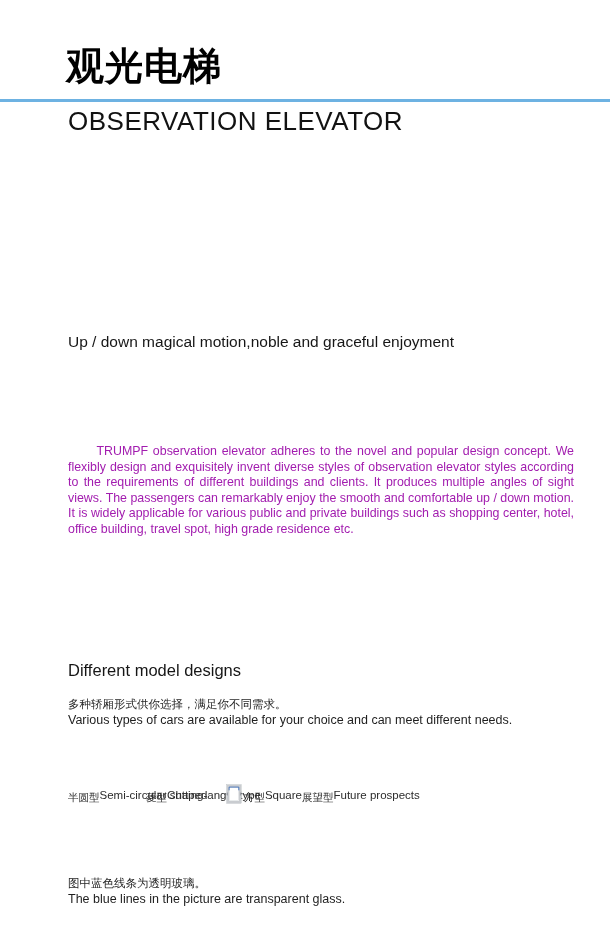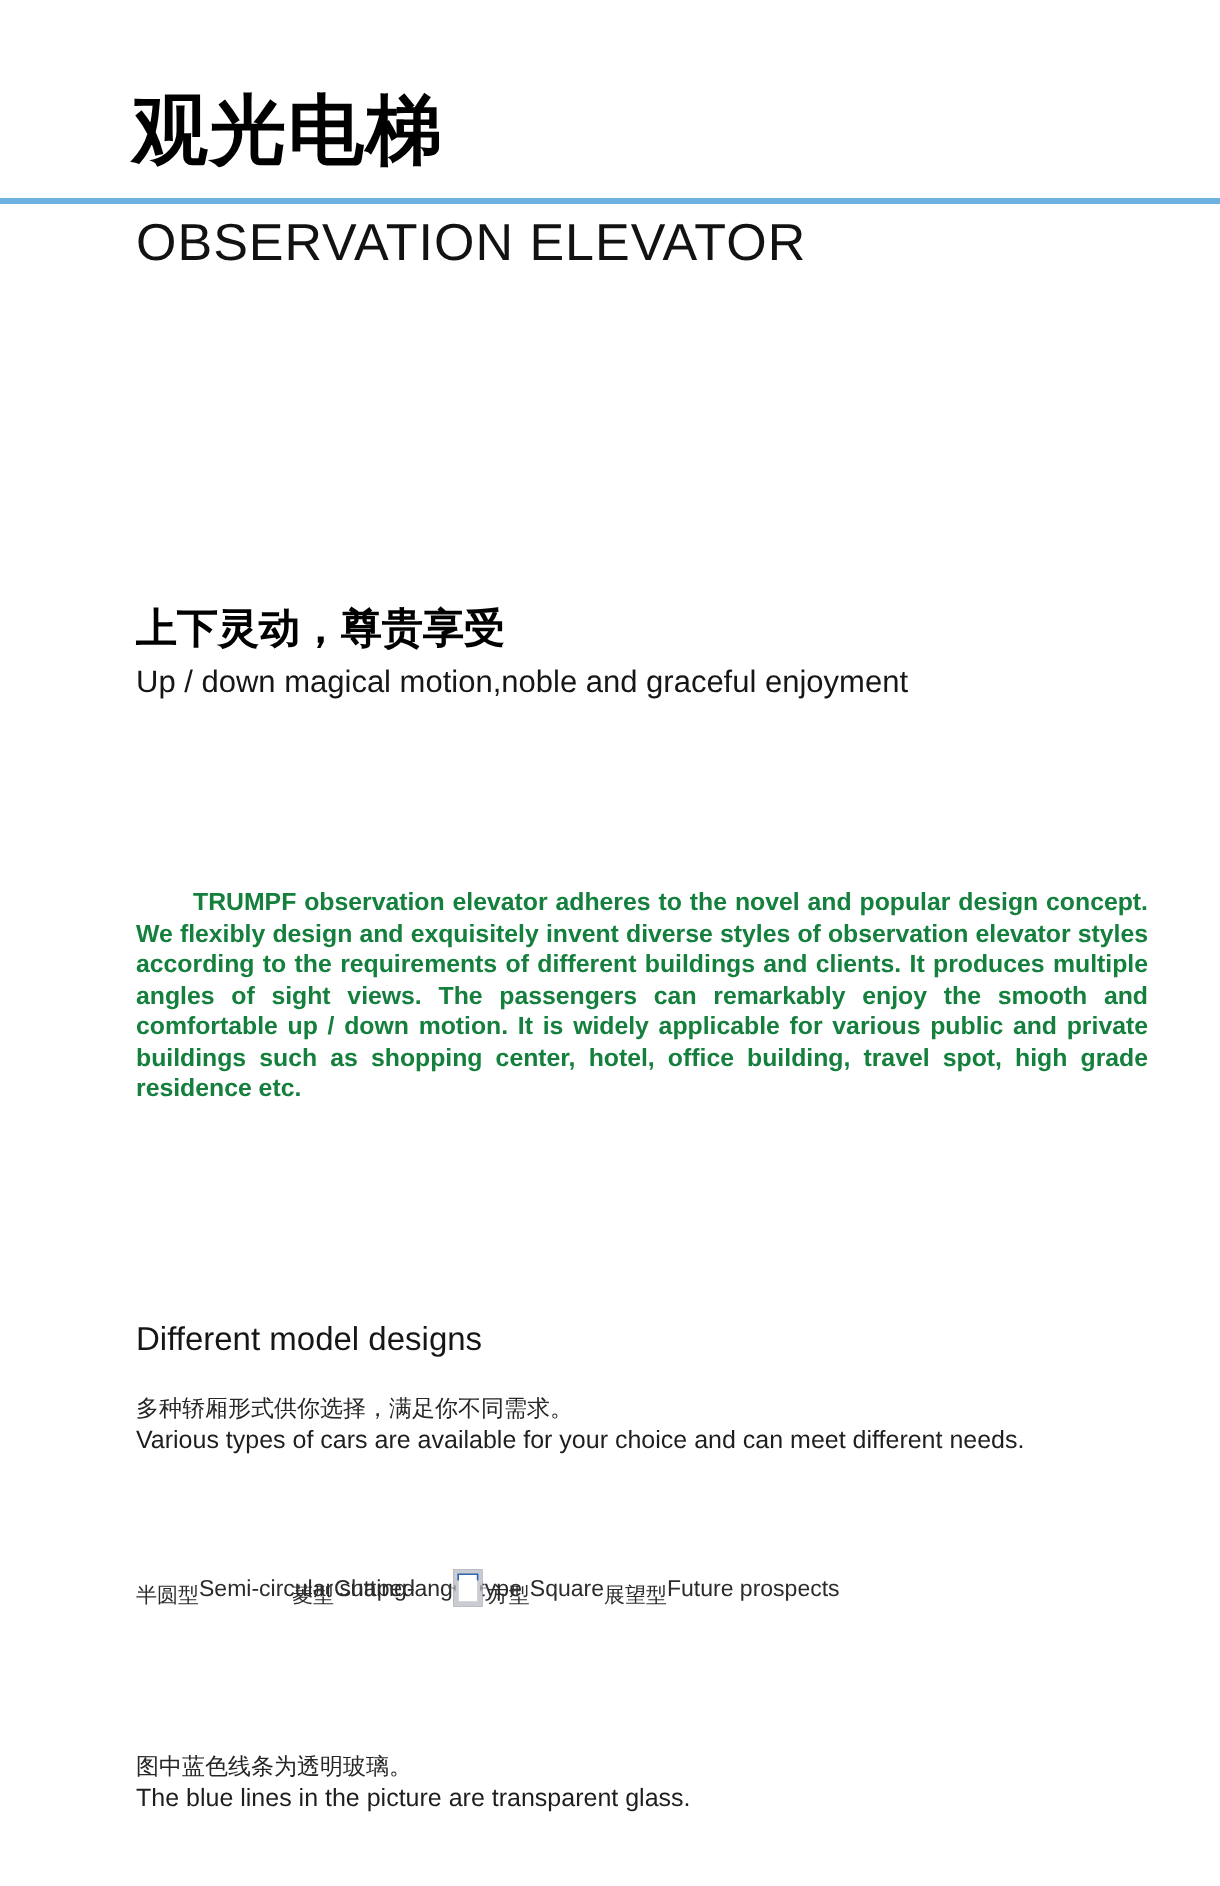--- a/index.html
+++ b/index.html
@@ -35,21 +35,21 @@
     font-size:15.5px;color:#161616;
   }
   .para-zh{
     left:68px;top:379px;width:506px;
     font-size:12.2px;line-height:18px;
     text-align:justify;text-indent:2em;color:#222;
   }
   .para-en{
     left:68px;top:444px;width:506px;
     font-size:12.4px;line-height:15.5px;
-    text-align:justify;text-indent:2.3em;color:#15803d;font-weight:bold;
+    text-align:justify;text-indent:2.3em;color:#a21caf;
   }
   .s2-heading-zh{
     left:66px;top:624px;
     font-size:23px;font-weight:bold;color:#000;
   }
   .s2-heading-en{
     left:68px;top:661px;
     font-size:16.5px;color:#161616;
   }
   .caption-zh{
@@ -88,21 +88,20 @@
 </style>
 </head>
 <body>
 
 <div class="page">
 
   <div class="abs title-zh">观光电梯</div>
   <div class="abs top-rule"></div>
   <div class="abs title-en">OBSERVATION ELEVATOR</div>
 
-  <div class="abs s1-heading-zh">上下灵动，尊贵享受</div>
   <div class="abs s1-heading-en">Up / down magical motion,noble and graceful enjoyment</div>
   <div class="abs para-en">TRUMPF observation elevator adheres to the novel and popular design concept.  We flexibly design and exquisitely invent diverse styles of observation elevator styles according to the requirements of different buildings and clients.  It produces multiple angles of sight views.  The passengers can remarkably enjoy the smooth and comfortable up / down motion.  It is widely applicable for various public and private buildings such as shopping center, hotel, office building, travel spot, high grade residence etc.</div>
 
   <div class="abs caption-zh">多种轿厢形式供你选择，满足你不同需求。</div>
   <div class="abs s2-heading-en">Different model designs</div>
   <div class="abs caption-en">Various types of cars are available for your choice and can meet different needs.</div>
 
   <div class="abs models-row">
 
     <div class="model-col">

